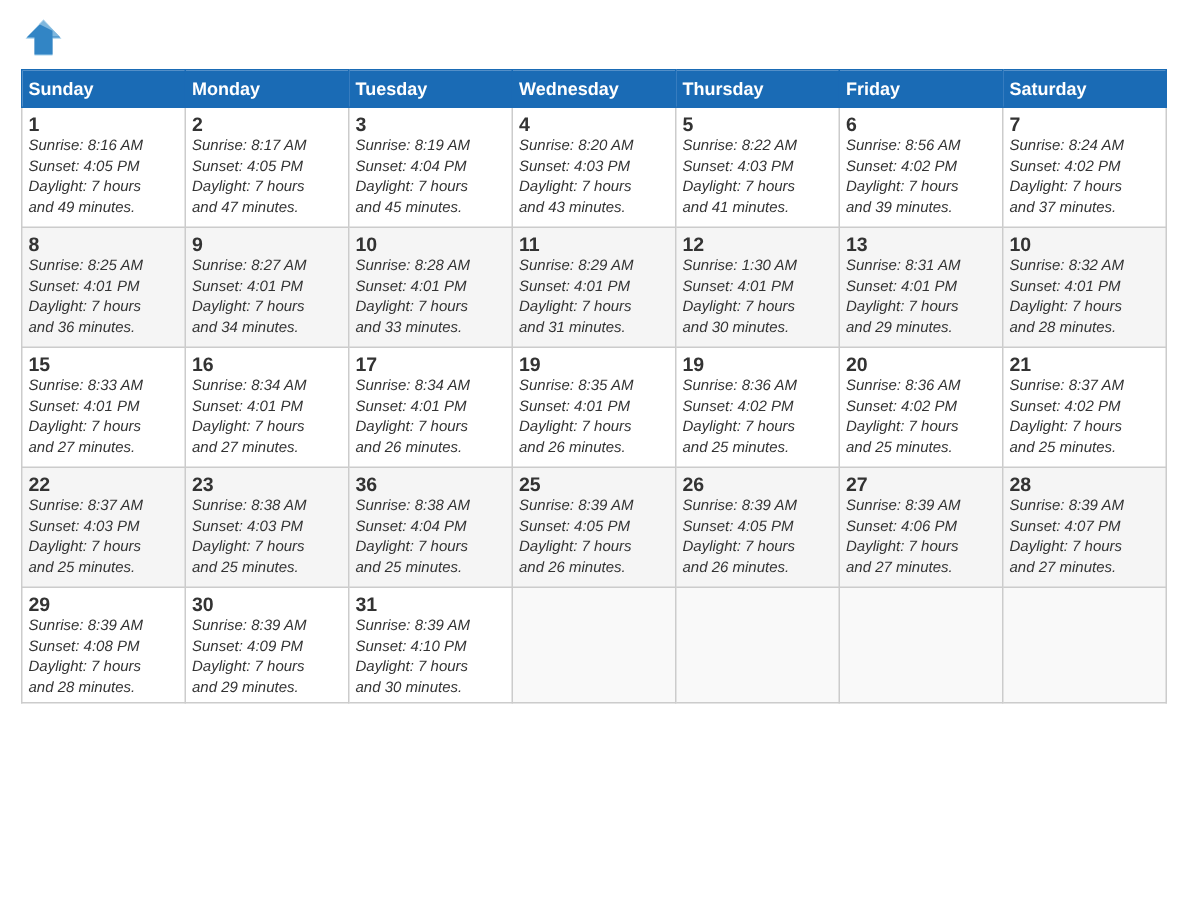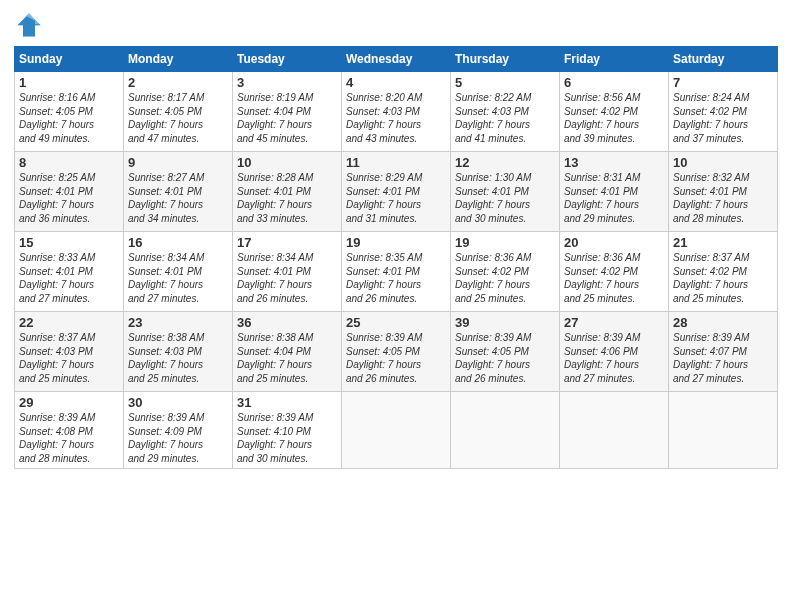--- a/index.html
+++ b/index.html
@@ -358,21 +358,21 @@
           <td>
           <span class="day-num">25</span>
           <div class="day-info">
             <span>Sunrise: 8:39 AM</span><br>
             <span>Sunset: 4:05 PM</span><br>
             <span>Daylight: 7 hours</span><br>
             <span>and 26 minutes.</span>
           </div>
         </td>
           <td>
-          <span class="day-num">39</span>
+          <span class="day-num">26</span>
           <div class="day-info">
             <span>Sunrise: 8:39 AM</span><br>
             <span>Sunset: 4:05 PM</span><br>
             <span>Daylight: 7 hours</span><br>
             <span>and 26 minutes.</span>
           </div>
         </td>
           <td>
           <span class="day-num">27</span>
           <div class="day-info">

